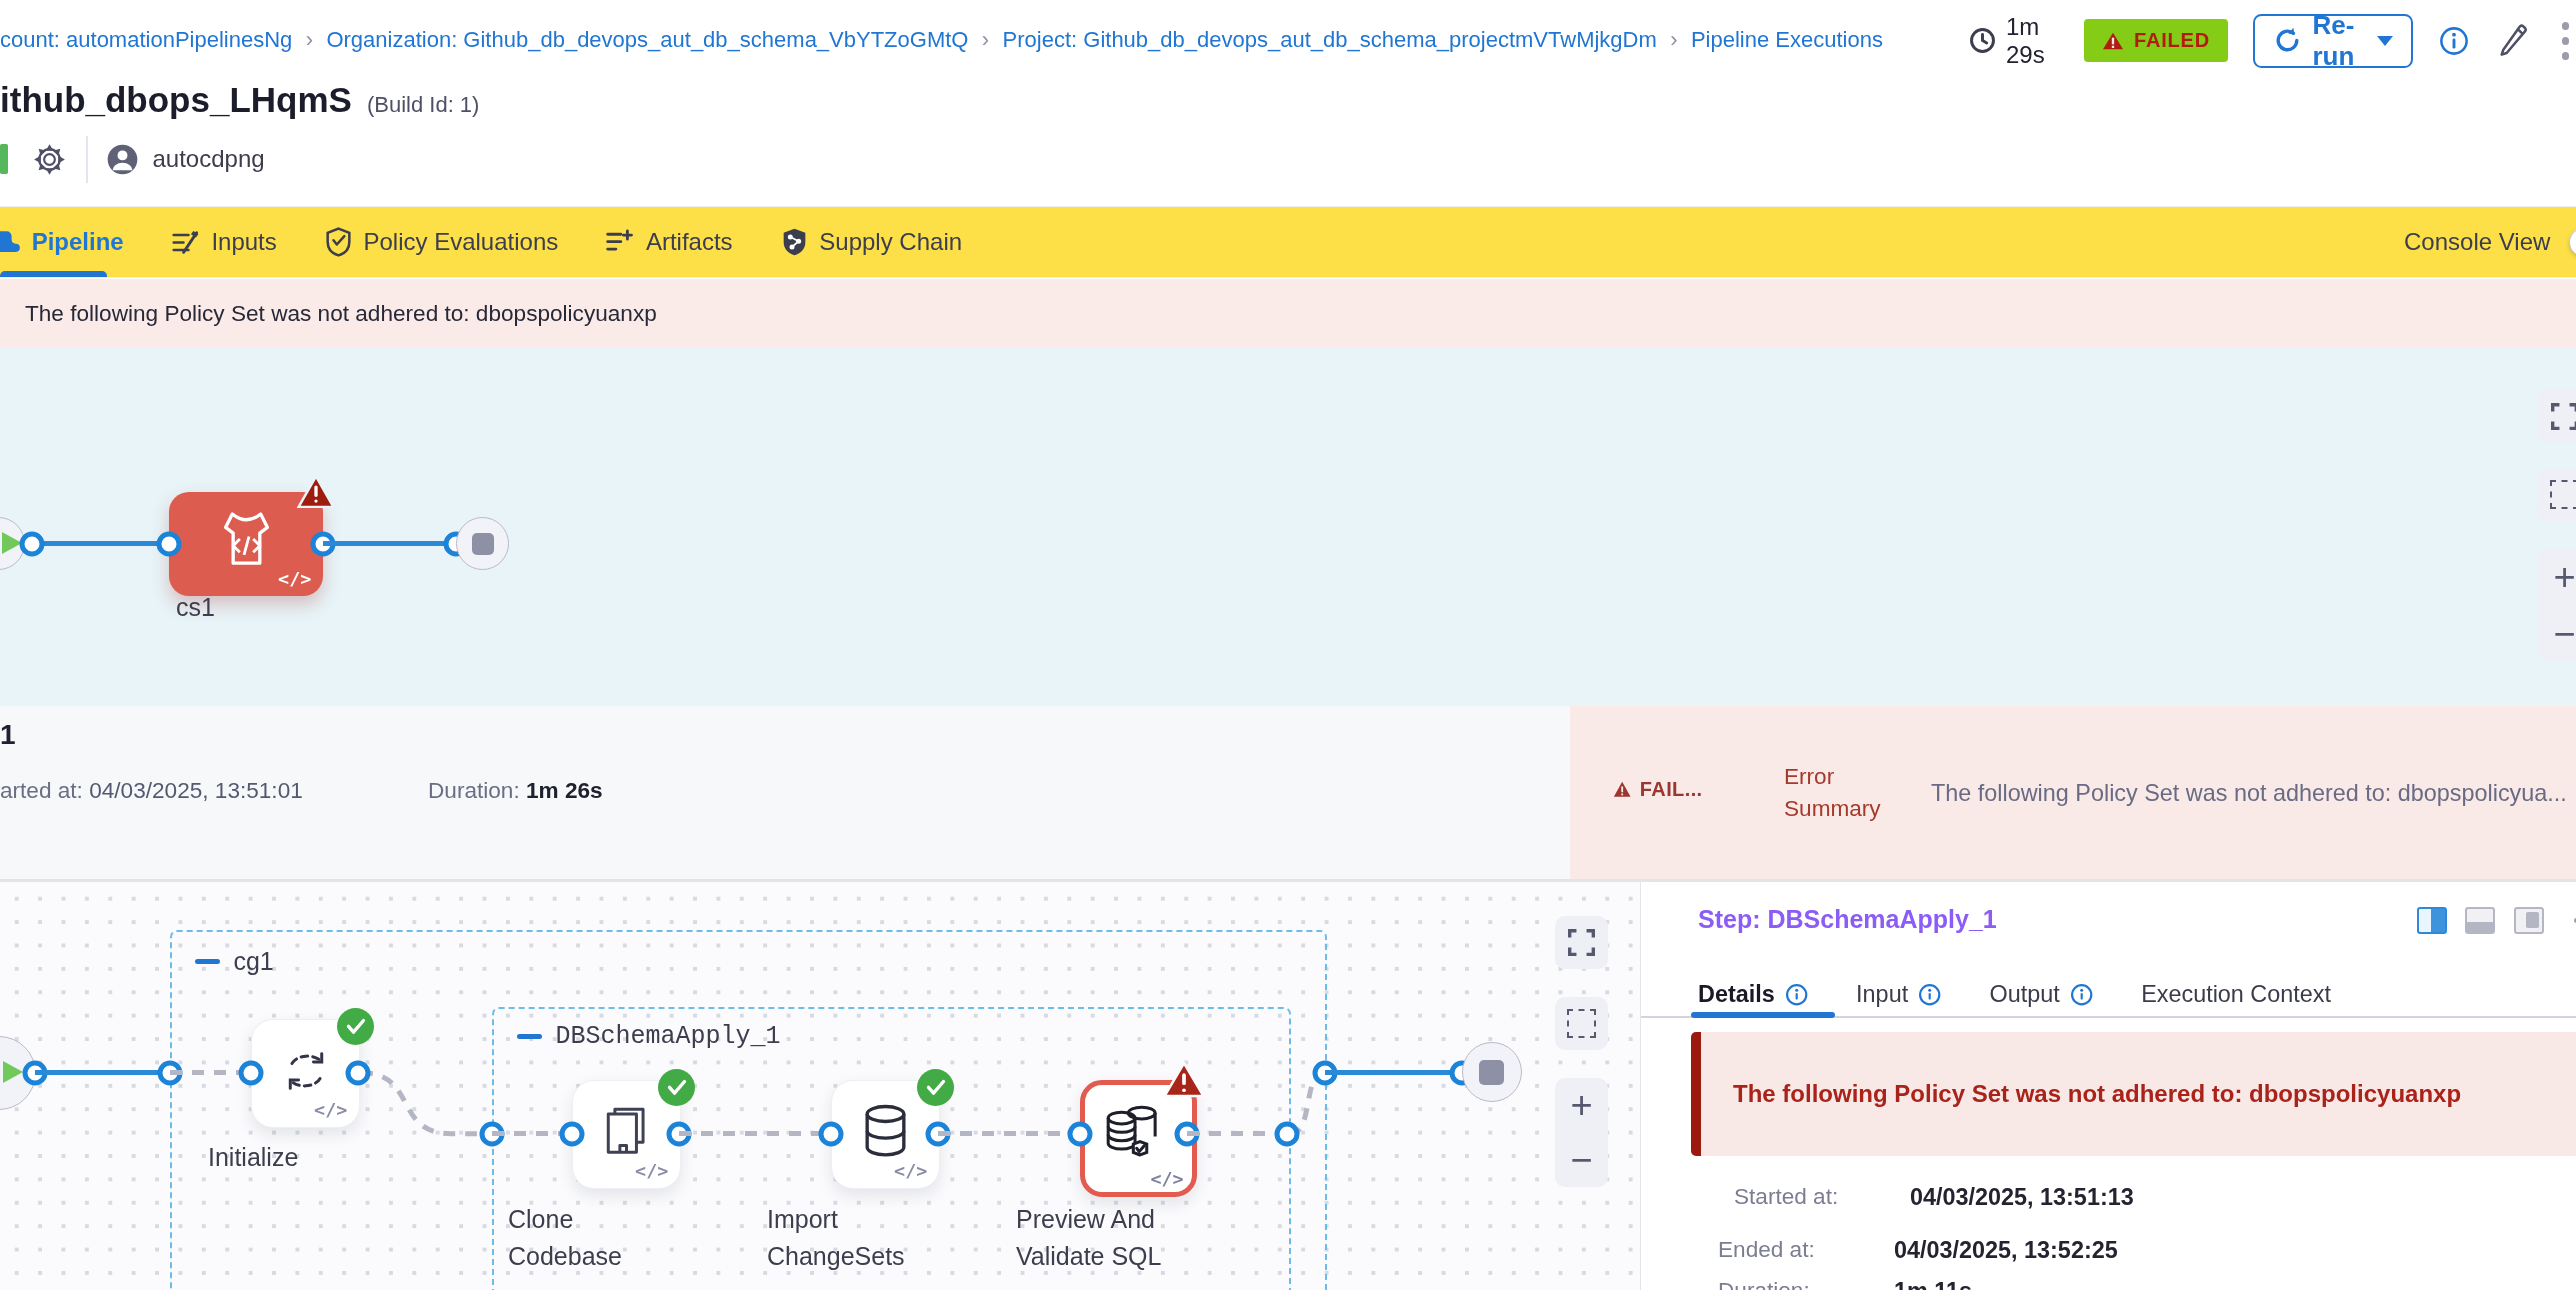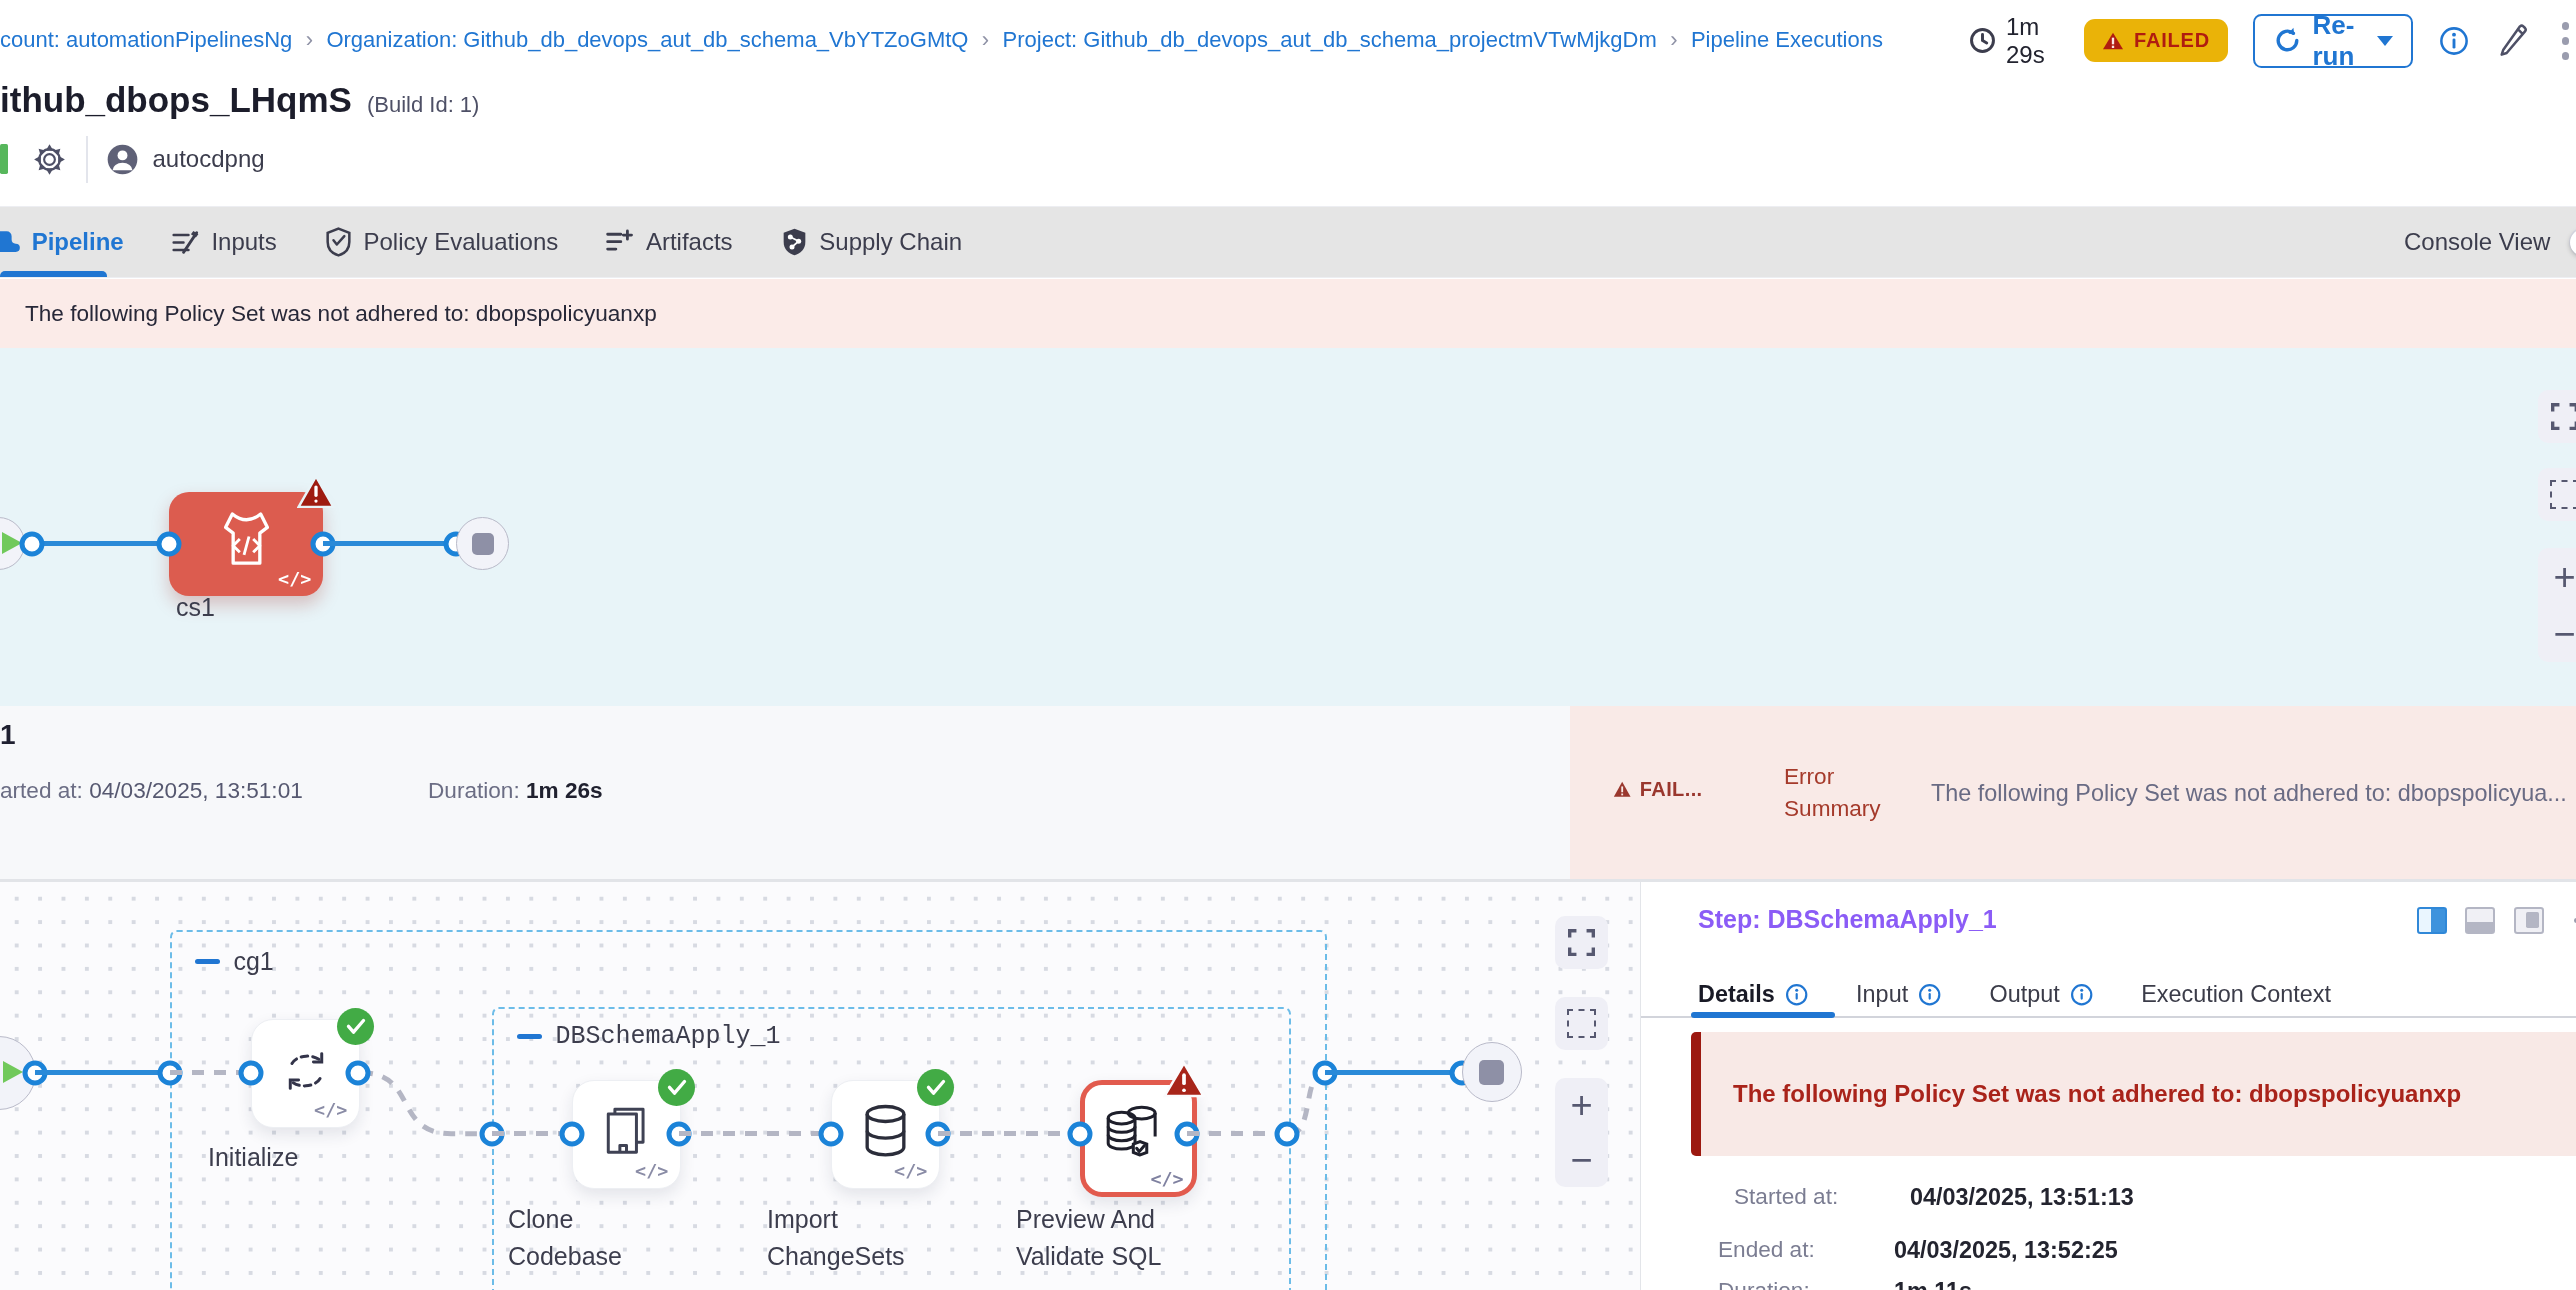--- a/index.html
+++ b/index.html
@@ -5,36 +5,36 @@
   html,body{margin:0;padding:0;}
   body{width:2576px;height:1291px;font-family:"Liberation Sans",sans-serif;background:#fff;overflow:hidden;position:relative;}
   #app{position:absolute;inset:0;width:2576px;height:1291px;overflow:hidden;}
 
   
   .breadcrumbs{position:absolute;top:27px;left:0;display:flex;align-items:center;font-size:22px;color:#2076d2;white-space:nowrap;}
   .crumb{color:#2076d2;cursor:pointer;}
   .crumb-sep{color:#8f92a6;padding:0 13.4px;font-size:22px;}
   .exec-meta{position:absolute;top:13.4px;left:1969px;display:flex;align-items:center;gap:25px;height:55px;}
   .duration-chip{display:flex;align-items:center;gap:10px;font-size:24px;color:#22232f;font-weight:500;}
-  .failed-badge{display:flex;align-items:center;gap:10px;background:#eab308;color:#b01c10;font-weight:bold;font-size:20px;letter-spacing:0.8px;padding:10px 18.4px;border-radius:11px;}
+  .failed-badge{display:flex;align-items:center;gap:10px;background:#84cc16;color:#b01c10;font-weight:bold;font-size:20px;letter-spacing:0.8px;padding:10px 18.4px;border-radius:4px;}
   .rerun-btn{display:flex;align-items:center;gap:11.7px;border:2.5px solid #2076d2;color:#2076d2;background:#fff;font-weight:bold;font-size:26px;border-radius:8.4px;padding:0 18.4px;height:50px;cursor:pointer;}
   .caret-down{width:0;height:0;border-left:8.4px solid transparent;border-right:8.4px solid transparent;border-top:10px solid #2076d2;margin-left:3.3px;}
   .kebab{display:flex;flex-direction:column;gap:7.5px;padding:3.3px 6.7px;cursor:pointer;}
   .kebab i{width:7.5px;height:7.5px;border-radius:50%;background:#9a9cae;display:block;}
 
   .page-title{position:absolute;top:80px;left:0;font-size:35px;font-weight:bold;color:#1c1d2b;white-space:nowrap;}
   .build-id{font-size:22px;font-weight:normal;color:#4e5066;margin-left:15px;}
   .meta-row{position:absolute;top:135px;left:0;height:48px;display:flex;align-items:center;}
   .green-sliver{position:absolute;left:0;top:144px;width:7.5px;height:30px;background:#57b75c;border-radius:1.7px;}
   .meta-divider{width:1.7px;height:47px;background:#e3e5ec;margin:0 18.4px 0 20px;}
   .user-name{font-size:24px;color:#3c3d4d;margin-left:13.4px;}
   .header-divider{position:absolute;top:206px;left:0;width:100%;height:1.7px;background:#edeef2;}
 
   
-  .tab-bar{position:absolute;top:207px;left:0;width:100%;height:70px;background:#e5e5e5;border-bottom:1.7px solid #edeef2;}
+  .tab-bar{position:absolute;top:207px;left:0;width:100%;height:70px;background:#fde047;border-bottom:1.7px solid #edeef2;}
   .tabs{position:absolute;left:0;top:0;height:70px;display:flex;align-items:center;gap:48px;}
   .tab{display:flex;align-items:center;gap:11.7px;font-size:24px;color:#3c3d4d;cursor:pointer;white-space:nowrap;height:70px;}
   .tab.active{color:#2076d2;font-weight:bold;}
   .tab-underline{position:absolute;left:0;top:64px;width:107px;height:5.9px;background:#2076d2;border-radius:5px 5px 0 0;}
   .console-view{position:absolute;left:2404px;top:0;height:70px;display:flex;align-items:center;gap:18.4px;}
   .console-label{font-size:24px;color:#3c3d4d;white-space:nowrap;}
   .toggle{width:57px;height:30px;background:#dcdde8;border-radius:16.7px;position:relative;cursor:pointer;}
   .toggle .knob{position:absolute;left:1.7px;top:1.7px;width:27px;height:27px;border-radius:50%;background:#fff;box-shadow:0 1.7px 5px rgba(0,0,0,.25);}
 
   

